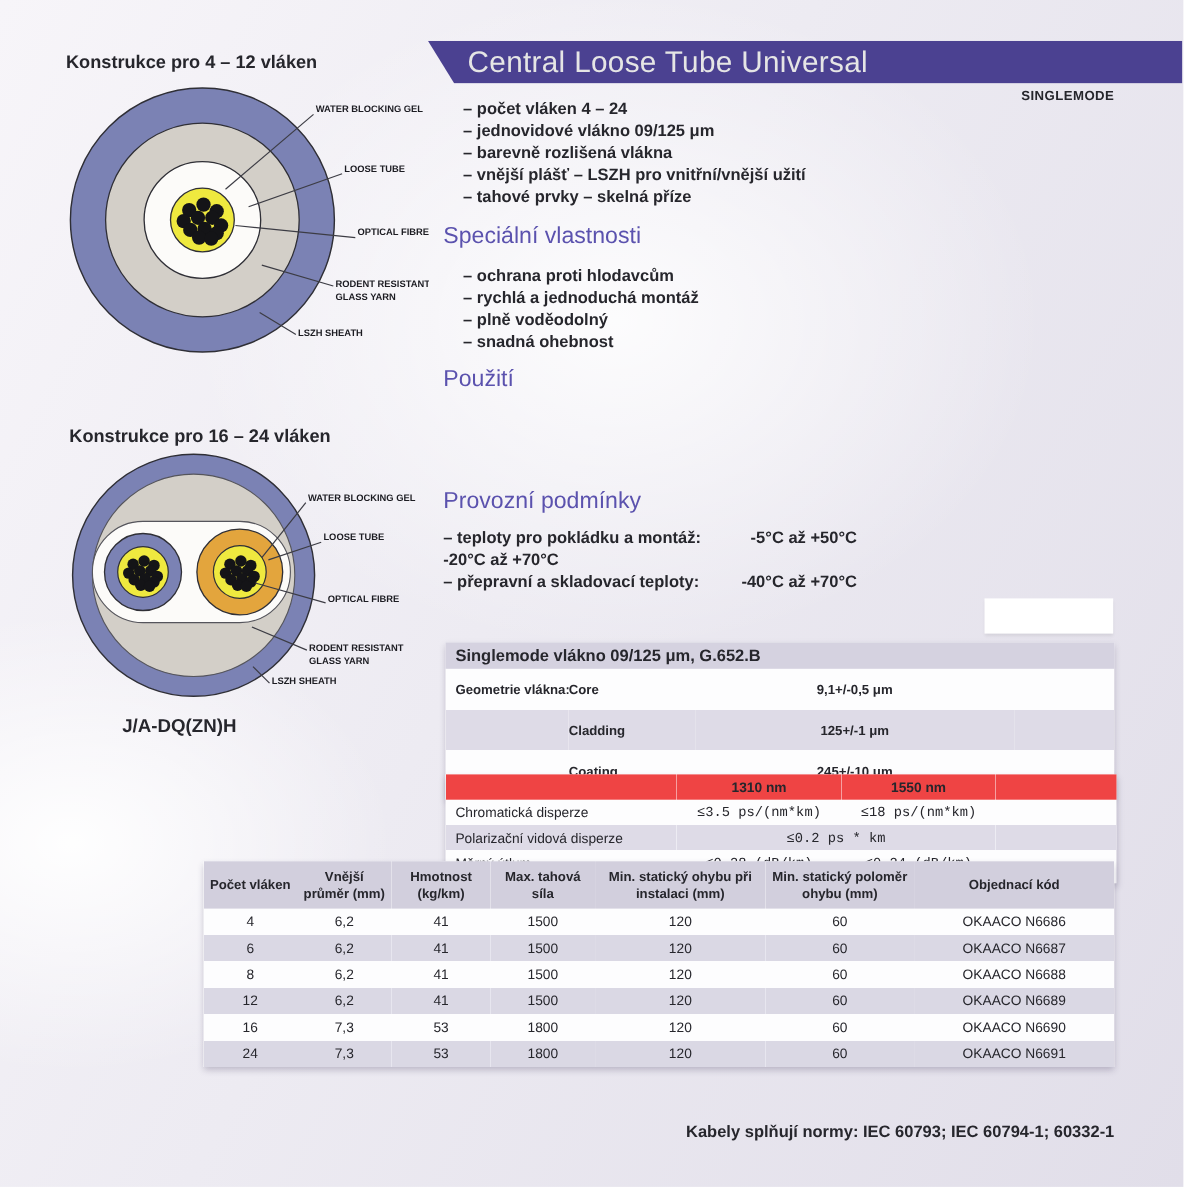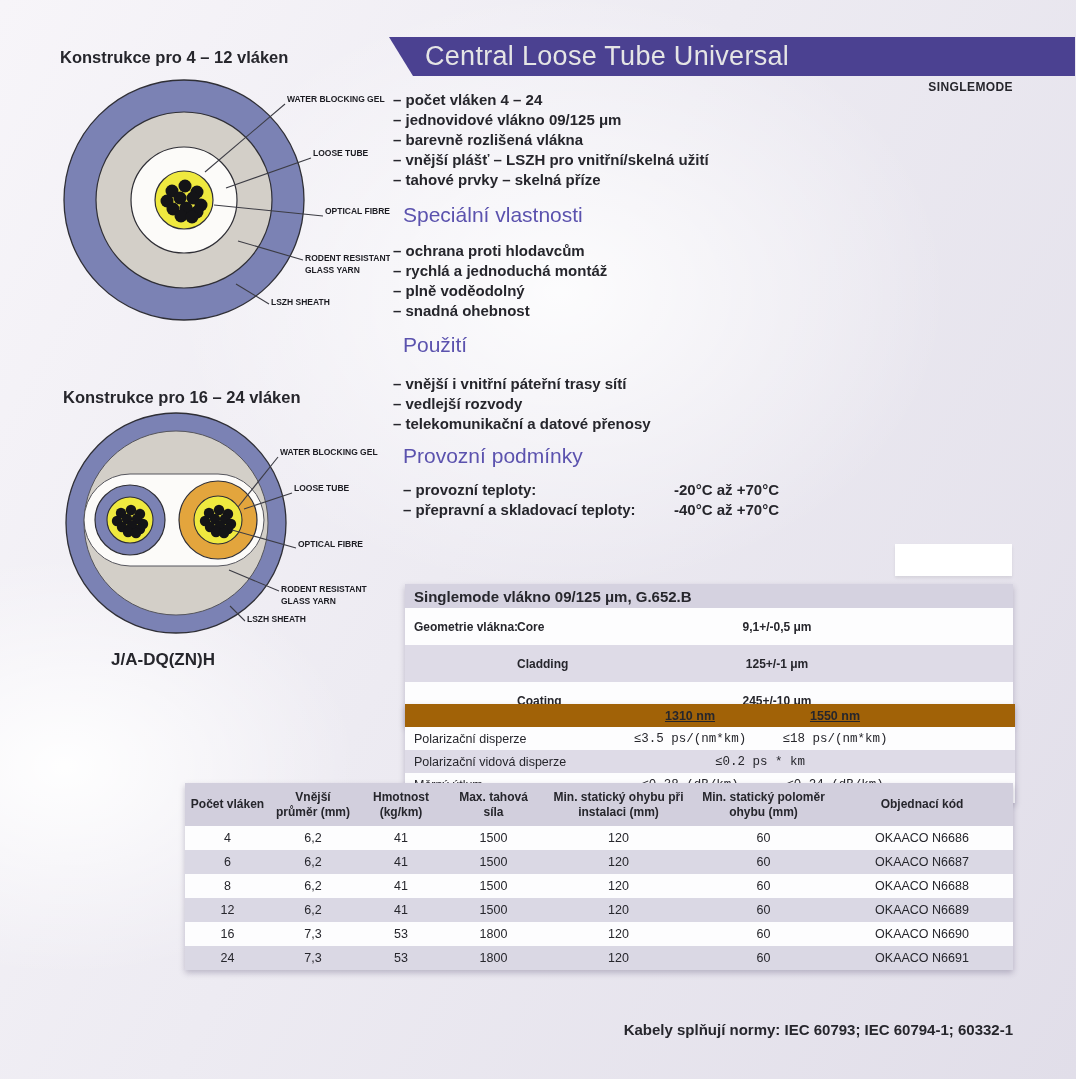--- a/index.html
+++ b/index.html
@@ -11,21 +11,21 @@
       radial-gradient(ellipse 520px 400px at 52% 27%, rgba(255,255,255,.85), rgba(255,255,255,0) 75%),
       linear-gradient(118deg,#f7f5f9 0%,#edebf2 45%,#e1dee9 100%);
   }
   .abs{position:absolute;}
   
   .title-bar{left:389px;top:37px;width:686px;height:39px;background:#4b4191;
     clip-path:polygon(0 0,100% 0,100% 100%,24px 100%);display:flex;align-items:center;}
   .title-bar span{color:#e5e5e5;font-size:27px;padding-left:36px;letter-spacing:.3px;white-space:nowrap;}
   .mode{top:80px;left:900px;width:113px;text-align:right;font-size:12px;font-weight:bold;letter-spacing:.4px;}
   
-  .blist{left:393px;font-size:15px;font-weight:600;line-height:20px;white-space:nowrap;}
+  .blist{left:421px;font-size:15px;font-weight:600;line-height:20px;white-space:nowrap;}
   #features{top:90px;}
   #special-items{top:241px;}
   #usage-items{top:374px;}
   .h2{left:403px;color:#5b52ae;font-size:21px;white-space:nowrap;}
   #h-special{top:203px;} #h-usage{top:333px;} #h-operating{top:444px;}
   #operating-rows{top:480px;left:403px;width:376px;font-size:15px;font-weight:600;line-height:20px;}
   .oprow{display:flex;}
   .oprow .lbl{flex:1;white-space:nowrap;}
   .oprow .val{text-align:right;white-space:nowrap;}
   
@@ -39,21 +39,21 @@
   .band{background:#d5d2e0;font-weight:bold;font-size:15px;height:24px;display:flex;align-items:center;padding-left:9px;}
   table{border-collapse:collapse;width:100%;table-layout:fixed;}
   td,th{padding:0;overflow:hidden;white-space:nowrap;}
   #fiber-table{left:405px;top:584px;width:608px;padding-bottom:7px;}
   #fiber-table td{height:37px;font-size:12px;font-weight:bold;}
   #fiber-table tbody tr:nth-child(2){background:#dedbe7;}
   #fiber-table td:first-child{padding-left:9px;}
   #fiber-table td:nth-child(3){text-align:center;}
   #disp-table{left:405px;top:704px;width:610px;padding-bottom:7px;}
   #disp-table td,#disp-table th{height:23px;font-size:12.5px;}
-  #disp-table thead tr{background:#a16207;text-decoration:underline;}
+  #disp-table thead tr{background:#ef4444;}
   #disp-table th{font-weight:bold;text-align:center;}
   #disp-table th:first-child,#disp-table td:first-child{text-align:left;padding-left:9px;}
   #disp-table tbody tr:nth-child(2){background:#dedbe7;}
   #disp-table td.ctr{text-align:center;padding-left:0;font-family:Liberation Mono, monospace;}
   #main-table{left:185px;top:783px;width:828px;}
   #main-table th{background:#d2cfdd;height:43px;font-size:12px;font-weight:bold;
     vertical-align:middle;line-height:1.2;white-space:normal;padding:0 3px;text-align:center;}
   #main-table td{height:24px;font-size:12.5px;text-align:center;}
   #main-table tbody tr:nth-child(even){background:#dad8e4;}
   .white-box{left:895px;top:544px;width:117px;height:32px;background:#ffffff;box-shadow:0 2px 3px rgba(0,0,0,.08);}
@@ -66,43 +66,41 @@
 
   <div class="abs title-bar">
     <span>Central Loose Tube Universal</span>
   </div>
   <div class="abs mode">SINGLEMODE</div>
 
   <div class="abs blist" id="features">
       <div>– počet vláken 4 – 24</div>
       <div>– jednovidové vlákno 09/125 μm</div>
       <div>– barevně rozlišená vlákna</div>
-      <div>– vnější plášť – LSZH pro vnitřní/skelná užití</div>
+      <div>– vnější plášť – LSZH pro vnitřní/vnější užití</div>
       <div>– tahové prvky – skelná příze</div>
     </div>
 
   <div class="abs h2" id="h-special">Speciální vlastnosti</div>
   <div class="abs blist" id="special-items">
       <div>– ochrana proti hlodavcům</div>
       <div>– rychlá a jednoduchá montáž</div>
       <div>– plně voděodolný</div>
       <div>– snadná ohebnost</div>
     </div>
 
   <div class="abs h2" id="h-usage">Použití</div>
-  <div class="abs blist" id="usage-items">
-      <div>– vnější i vnitřní páteřní trasy sítí</div>
-      <div>– vedlejší rozvody</div>
-      <div>– telekomunikační a datové přenosy</div>
-    </div>
 
   <div class="abs h2" id="h-operating">Provozní podmínky</div>
   <div class="abs" id="operating-rows">
     <div class="oprow">
-      <div class="lbl">– provozní teploty:</div>
+      <div class="lbl">– teploty pro pokládku a montáž:</div>
+      <div class="val">-5°C až +50°C</div>
+    </div>
+    <div class="oprow">
       <div class="val">-20°C až +70°C</div>
     </div>
     <div class="oprow">
       <div class="lbl">– přepravní a skladovací teploty:</div>
       <div class="val">-40°C až +70°C</div>
     </div>
   </div>
 
   <div class="abs dia-title" id="dia1-title">Konstrukce pro 4 – 12 vláken</div>
   <svg class="abs" style="left:30px;top:75px;" width="360" height="255" viewBox="0 0 360 255">
@@ -224,21 +222,21 @@
       <thead>
         <tr>
           <th></th>
           <th>1310 nm</th>
           <th>1550 nm</th>
           <th></th>
         </tr>
       </thead>
       <tbody>
         <tr>
-          <td>Polarizační disperze</td>
+          <td>Chromatická disperze</td>
           <td class="ctr">≤3.5 ps/(nm*km)</td>
           <td class="ctr">≤18 ps/(nm*km)</td>
           <td></td>
         </tr>
         <tr>
           <td>Polarizační vidová disperze</td>
           <td class="ctr" colspan="2">≤0.2 ps * km</td>
           <td></td>
         </tr>
         <tr>

